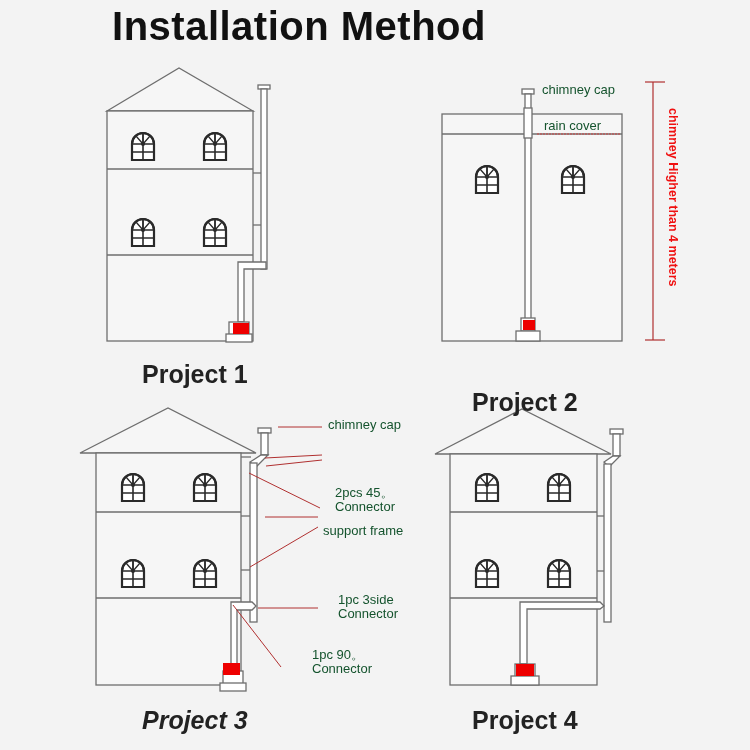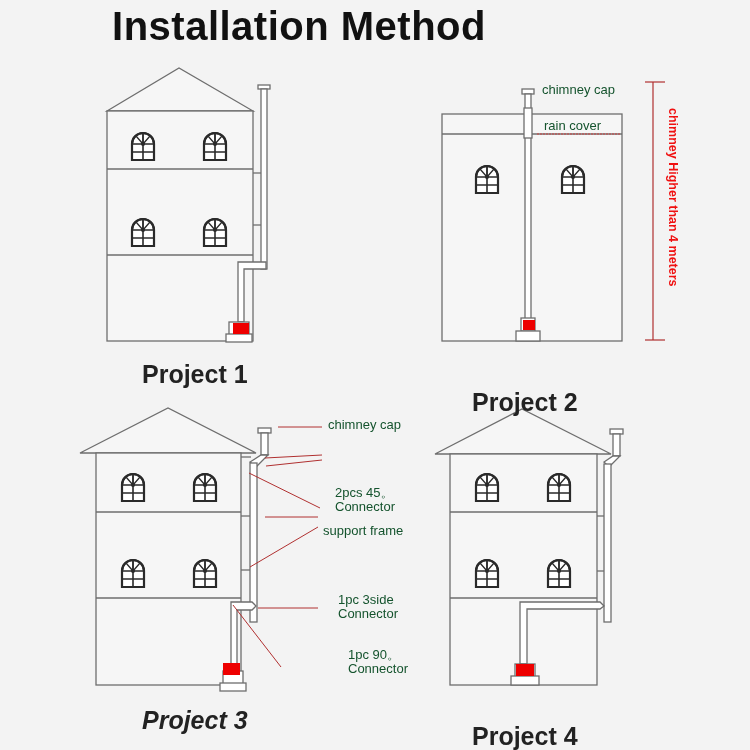--- a/index.html
+++ b/index.html
@@ -135,21 +135,21 @@
 <div class="rlabel" style="left:328px;top:418px;">chimney cap</div>
 <div class="rlabel" style="left:335px;top:442px;margin-top:44px;">
   <div>2pcs 45。</div>
   <div>Connector</div>
 </div>
 <div class="rlabel" style="left:323px;top:524px;">support frame</div>
 <div class="rlabel" style="left:338px;top:593px;">
   <div>1pc  3side</div>
   <div>Connector</div>
 </div>
-<div class="rlabel" style="left:312px;top:648px;margin-left:36px;">
+<div class="rlabel" style="left:312px;top:648px;">
   <div>1pc  90。</div>
   <div>Connector</div>
 </div>
 
 <div class="plabel" style="left:142px;top:360px;text-align:center;">Project 1</div>
 <div class="plabel" style="left:472px;top:360px;margin-top:28px;">Project 2</div>
 <div class="plabel" style="left:142px;top:706px;font-style:italic;">Project 3</div>
-<div class="plabel" style="left:472px;top:706px;margin-top:16px;">Project 4</div>
+<div class="plabel" style="left:472px;top:706px;">Project 4</div>
 
 </body></html>

